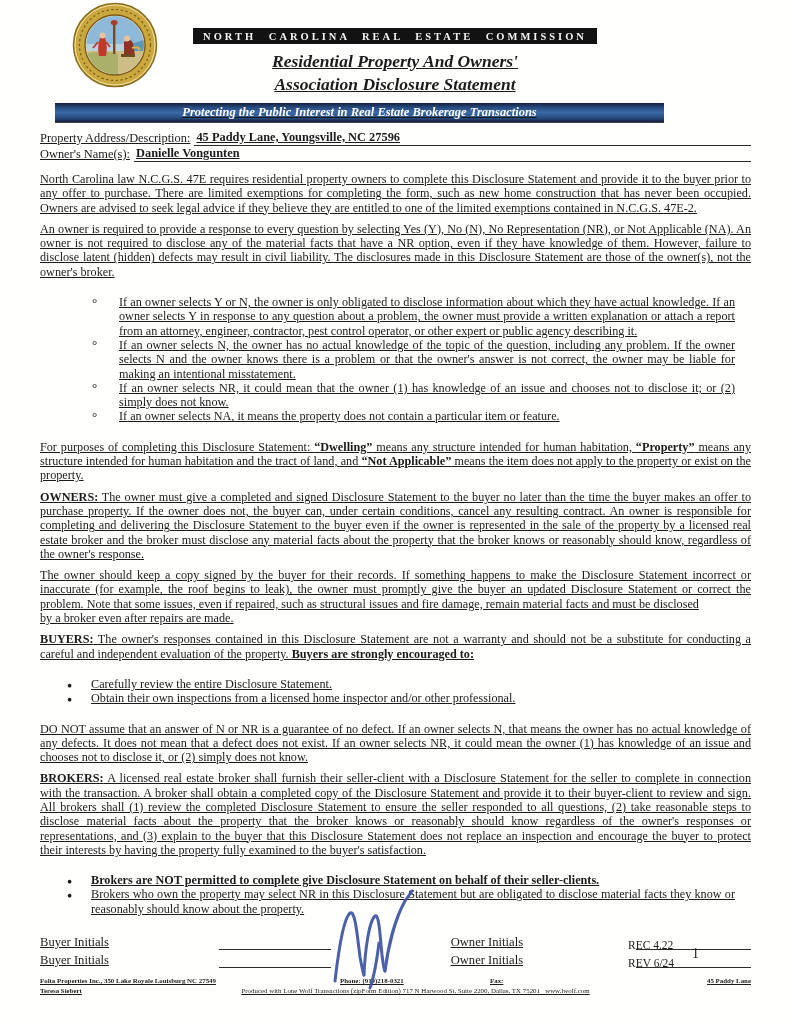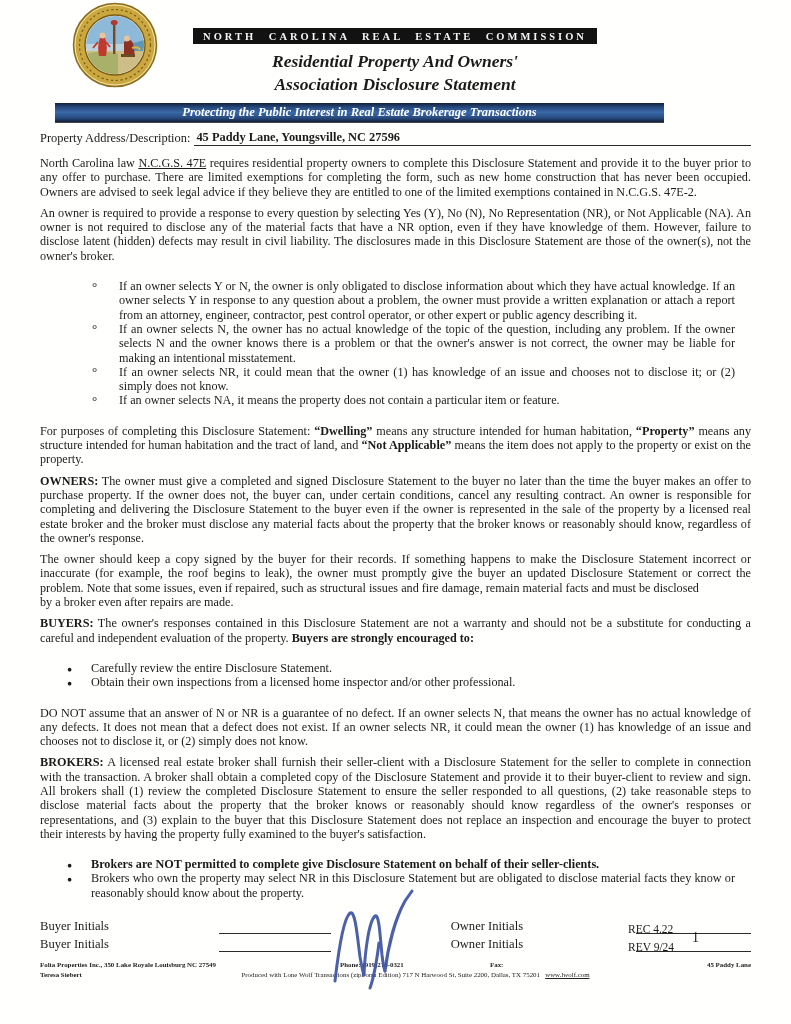--- a/index.html
+++ b/index.html
@@ -1,19 +1,19 @@
 <!DOCTYPE html>
 <html><head>
 <meta charset="utf-8">
 <style>
   html,body{margin:0;padding:0;background:#9a9a9a;}
   .page{
     width:791px;height:1024px;position:relative;background:#fffffe;
     font-family:"Liberation Serif","DejaVu Serif",serif;color:#1b1b1b;
-    margin:0 auto;overflow:hidden;box-sizing:border-box;
+    margin:0 auto;overflow:hidden;box-sizing:border-box;text-decoration:underline;
   }
   .content{padding:0 40px;}
   
   .header{position:relative;padding-top:26px;min-height:96px;}
   .seal{position:absolute;left:72px;top:2px;width:86px;height:86px;}
   .head-center{margin-left:150px;width:490px;text-align:center;}
   .commission-bar{
     display:inline-block;background:#121212;color:#f5f5f5;
     font-weight:bold;font-size:10.5px;letter-spacing:3px;word-spacing:7px;
     padding:3px 10px 2px 10px;white-space:nowrap;
@@ -108,20 +108,25 @@
     <div class="tagline-bar">Protecting the Public Interest in Real Estate Brokerage Transactions</div>
   </div>
 
   <div class="content">
     <div class="form-rows">
       <div class="frow">
         <span class="lbl">Property Address/Description:</span>
         <span class="val">45 Paddy Lane, Youngsville, NC  27596</span>
         <span class="fill"></span>
       </div>
+      <div class="frow">
+        <span class="lbl">Owner's Name(s):</span>
+        <span class="val">Danielle Vongunten</span>
+        <span class="fill"></span>
+      </div>
     </div>
 
     <div class="body-text">
 
       <p style="margin-top:10px"><span>North Carolina law </span><span class="u">N.C.G.S. 47E</span><span> requires residential property owners to complete this Disclosure Statement and provide it to the buyer prior to any offer to purchase. There are limited exemptions for completing the form, such as new home construction that has never been occupied. Owners are advised to seek legal advice if they believe they are entitled to one of the limited exemptions contained in N.C.G.S. 47E-2.</span></p>
 
       <p>An owner is required to provide a response to every question by selecting Yes (Y), No (N), No Representation (NR), or Not Applicable (NA). An owner is not required to disclose any of the material facts that have a NR option, even if they have knowledge of them. However, failure to disclose latent (hidden) defects may result in civil liability. The disclosures made in this Disclosure Statement are those of the owner(s), not the owner's broker.</p>
 
       <ul class="circ">
         <li>If an owner selects Y or N, the owner is only obligated to disclose information about which they have actual knowledge. If an owner selects Y in response to any question about a problem, the owner must provide a written explanation or attach a report from an attorney, engineer, contractor, pest control operator, or other expert or public agency describing it.</li>
@@ -161,21 +166,21 @@
         <span class="iline2"></span>
       </div>
       <div class="init-row">
         <span class="ilabel">Buyer Initials</span>
         <span class="iline"></span>
         <span class="ilabel2">Owner Initials</span>
         <span class="iline2"></span>
       </div>
       <div class="recrev">
         <div>REC 4.22</div>
-        <div>REV 9/24</div>
+        <div>REV 6/24</div>
       </div>
       <div class="pagenum">1</div>
     </div>
 
     <div class="footer">
       <div class="f1">
         <span class="office">Folta Properties Inc., 350 Lake Royale Louisburg NC 27549</span>
         <span class="phone">Phone: (919)218-0321</span>
         <span class="fax">Fax:</span>
         <span class="ref">45 Paddy Lane</span>

